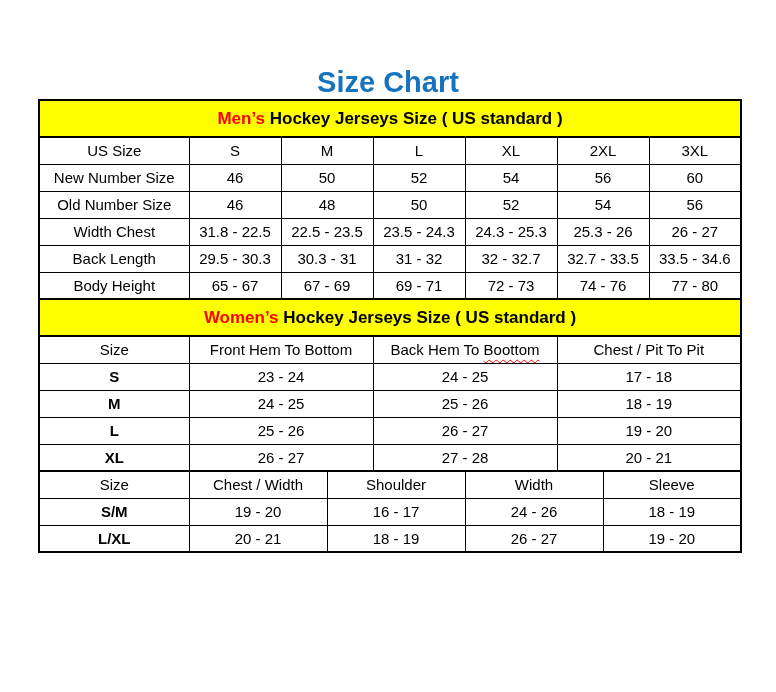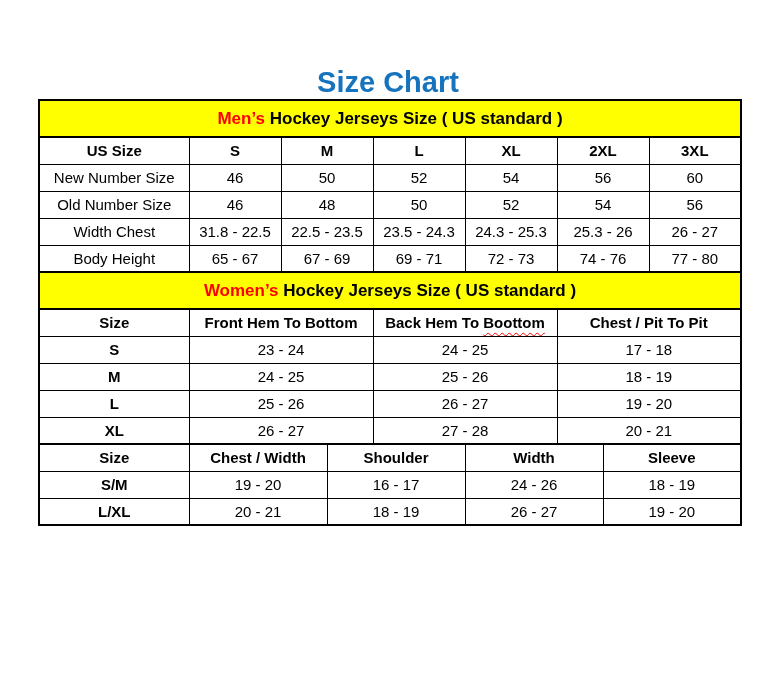--- a/index.html
+++ b/index.html
@@ -37,21 +37,21 @@
     font-size:15px; line-height:1;
     overflow:hidden; white-space:nowrap;
   }
   tr.banner td{
     background:var(--header-yellow,#ffff00);
     height:37px;
     font-size:17px; font-weight:bold;
     border:2px solid var(--border-black,#000);
   }
   tr.banner .banner-accent{ color:var(--accent-red,#ff0000); }
-  tr.col-head td{ font-weight:bold; }
+  tr.col-head td{ font-weight:normal; }
   td.row-label-bold{ font-weight:bold; }
   .squiggle{
     text-decoration:underline;
     text-decoration-style:wavy;
     text-decoration-color:var(--accent-red,#ff0000);
     text-decoration-thickness:1px;
     text-underline-offset:4px;
     text-decoration-skip-ink:none;
   }
 </style>
@@ -104,20 +104,29 @@
       <td>56</td>
     </tr>
     <tr>
       <td>Width Chest</td>
       <td>31.8 - 22.5</td>
       <td>22.5 - 23.5</td>
       <td>23.5 - 24.3</td>
       <td>24.3 - 25.3</td>
       <td>25.3 - 26</td>
       <td>26 - 27</td>
+    </tr>
+    <tr>
+      <td>Back Length</td>
+      <td>29.5 - 30.3</td>
+      <td>30.3 - 31</td>
+      <td>31 - 32</td>
+      <td>32 - 32.7</td>
+      <td>32.7 - 33.5</td>
+      <td>33.5 - 34.6</td>
     </tr>
     <tr>
       <td>Body Height</td>
       <td>65 - 67</td>
       <td>67 - 69</td>
       <td>69 - 71</td>
       <td>72 - 73</td>
       <td>74 - 76</td>
       <td>77 - 80</td>
     </tr>

